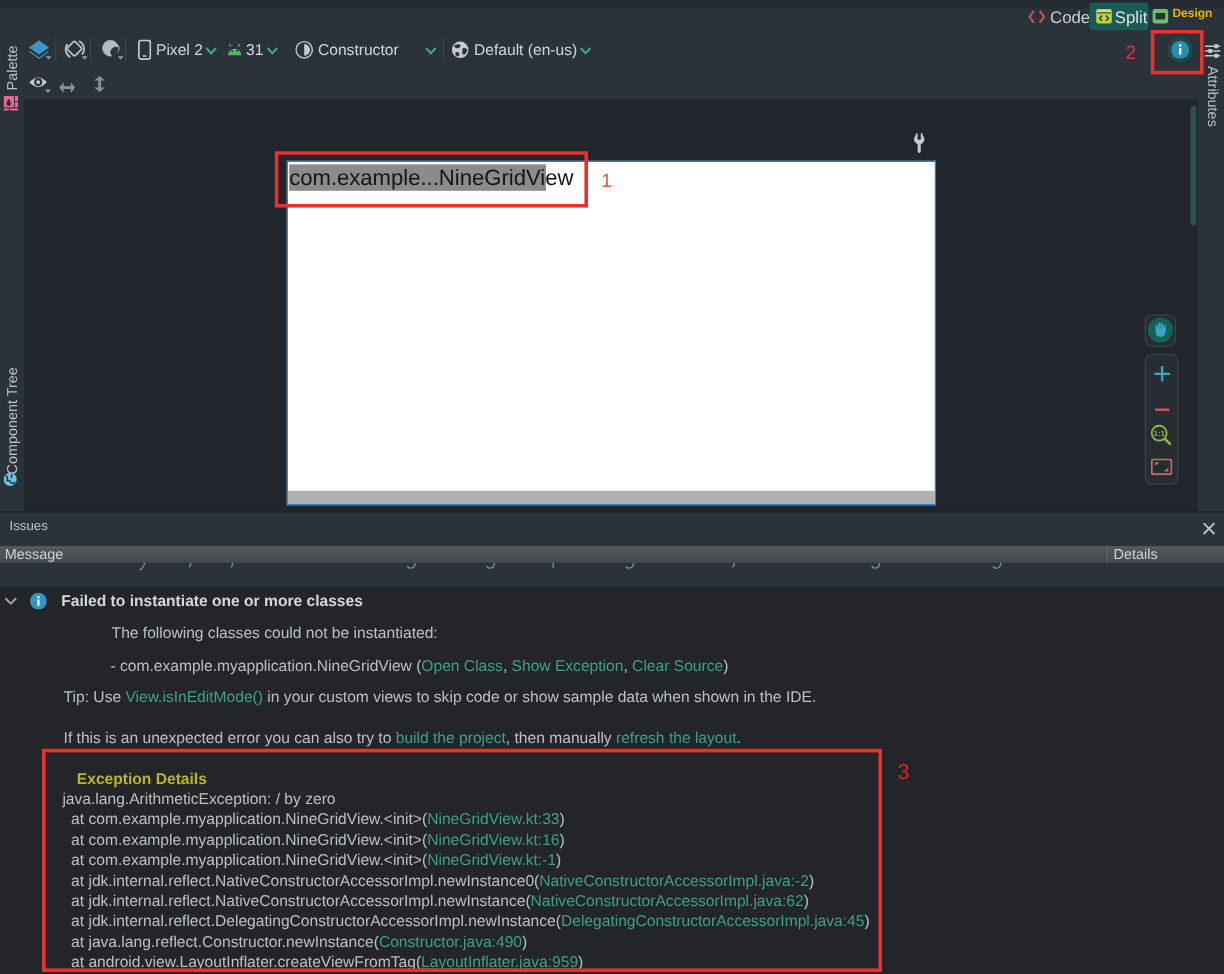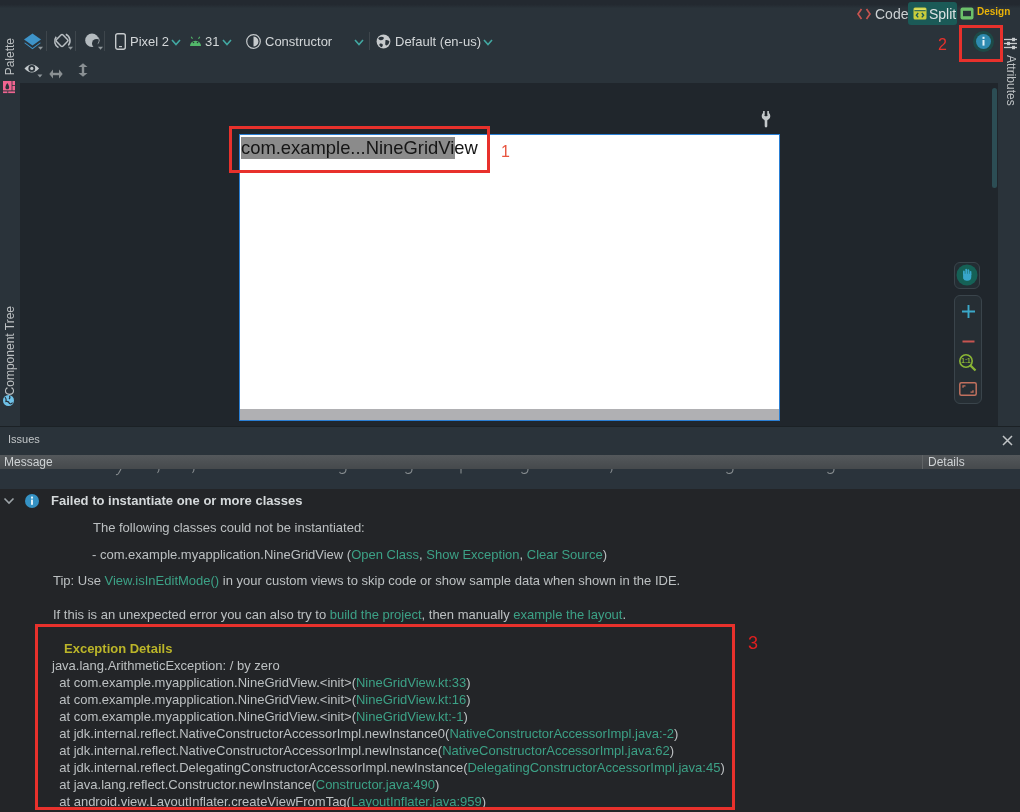--- a/index.html
+++ b/index.html
@@ -266,21 +266,21 @@
     <circle cx="7" cy="7" r="7" fill="#3592c4"></circle>
     <rect x="6" y="5.6" width="2" height="5.2" fill="#dff1f8"></rect>
     <rect x="6" y="2.6" width="2" height="2" fill="#dff1f8"></rect>
   </svg>
 </div>
 <div class="abs" style="left:51px;top:493px;color:#d5d9db;font-size:13px;font-weight:bold;">Failed to instantiate one or more classes</div>
 
 <div class="abs" style="left:53px;top:520px;color:#bcc0c2;font-size:13px;margin-left:40px;">The following classes could not be instantiated:</div>
 <div class="abs" style="left:92px;top:547px;color:#bcc0c2;font-size:13px;">- com.example.myapplication.NineGridView (<span style="color:#3ca186">Open Class</span>, <span style="color:#3ca186">Show Exception</span>, <span style="color:#3ca186">Clear Source</span>)</div>
 <div class="abs" style="left:53px;top:573px;color:#bcc0c2;font-size:13px;">Tip: Use <span style="color:#3ca186">View.isInEditMode()</span> in your custom views to skip code or show sample data when shown in the IDE.</div>
-<div class="abs" style="left:53px;top:607px;color:#bcc0c2;font-size:13px;">If this is an unexpected error you can also try to <span style="color:#3ca186">build the project</span>, then manually <span style="color:#3ca186">example the layout</span>.</div>
+<div class="abs" style="left:53px;top:607px;color:#bcc0c2;font-size:13px;">If this is an unexpected error you can also try to <span style="color:#3ca186">build the project</span>, then manually <span style="color:#3ca186">refresh the layout</span>.</div>
 
 <div class="abs" style="left:52px;top:641px;color:#bbb529;font-size:13px;font-weight:bold;padding-left:12px;">Exception Details</div>
 <div class="abs" style="left:52px;top:657px;width:900px;color:#bcc0c2;font-size:13px;line-height:17px;white-space:pre;"><div>java.lang.ArithmeticException: / by zero</div><div>  at com.example.myapplication.NineGridView.&lt;init&gt;(<span style="color:#3ca186">NineGridView.kt:33</span>)</div><div>  at com.example.myapplication.NineGridView.&lt;init&gt;(<span style="color:#3ca186">NineGridView.kt:16</span>)</div><div>  at com.example.myapplication.NineGridView.&lt;init&gt;(<span style="color:#3ca186">NineGridView.kt:-1</span>)</div><div>  at jdk.internal.reflect.NativeConstructorAccessorImpl.newInstance0(<span style="color:#3ca186">NativeConstructorAccessorImpl.java:-2</span>)</div><div>  at jdk.internal.reflect.NativeConstructorAccessorImpl.newInstance(<span style="color:#3ca186">NativeConstructorAccessorImpl.java:62</span>)</div><div>  at jdk.internal.reflect.DelegatingConstructorAccessorImpl.newInstance(<span style="color:#3ca186">DelegatingConstructorAccessorImpl.java:45</span>)</div><div>  at java.lang.reflect.Constructor.newInstance(<span style="color:#3ca186">Constructor.java:490</span>)</div><div>  at android.view.LayoutInflater.createViewFromTag(<span style="color:#3ca186;text-decoration:underline;">LayoutInflater.java:959</span>)</div></div>
 
 <div class="abs" style="left:229px;top:126px;width:261px;height:47px;border:3px solid #e8312c;"></div>
 <div class="abs" style="left:501px;top:143px;color:#e8543f;font-size:16px;">1</div>
 
 <div class="abs" style="left:959px;top:25px;width:44px;height:37px;border:3px solid #e8312c;"></div>
 <div class="abs" style="left:938px;top:36px;color:#e8312c;font-size:16px;">2</div>
 <div class="abs" style="left:973px;top:31px;width:21px;height:21px;border-radius:50%;background:#1d4a47;"></div>

